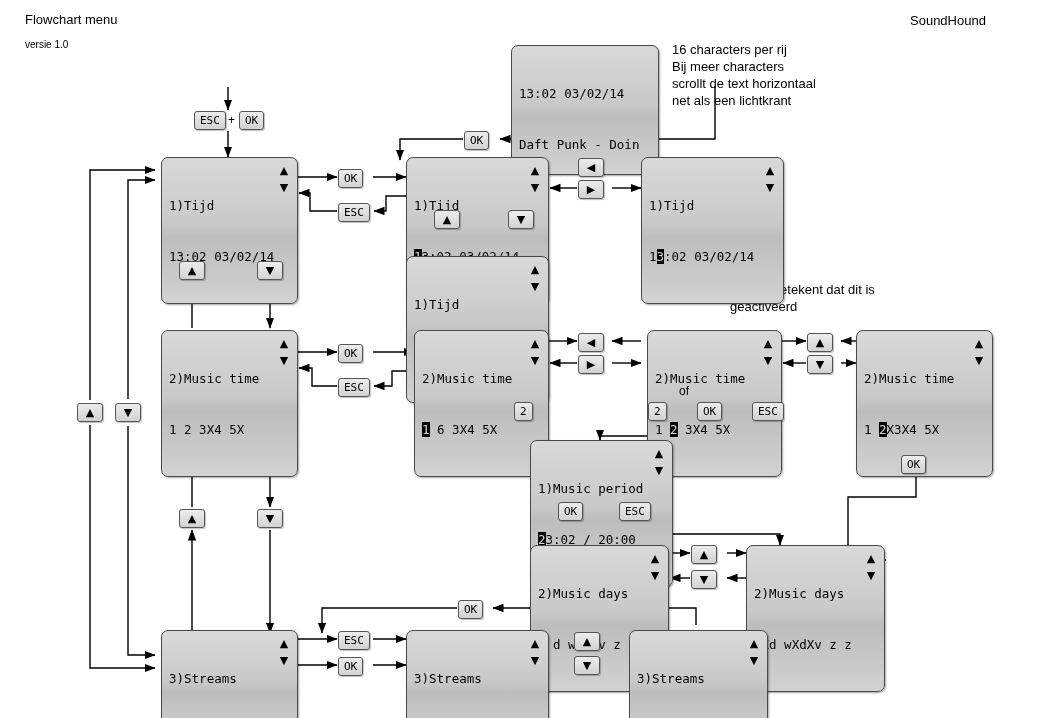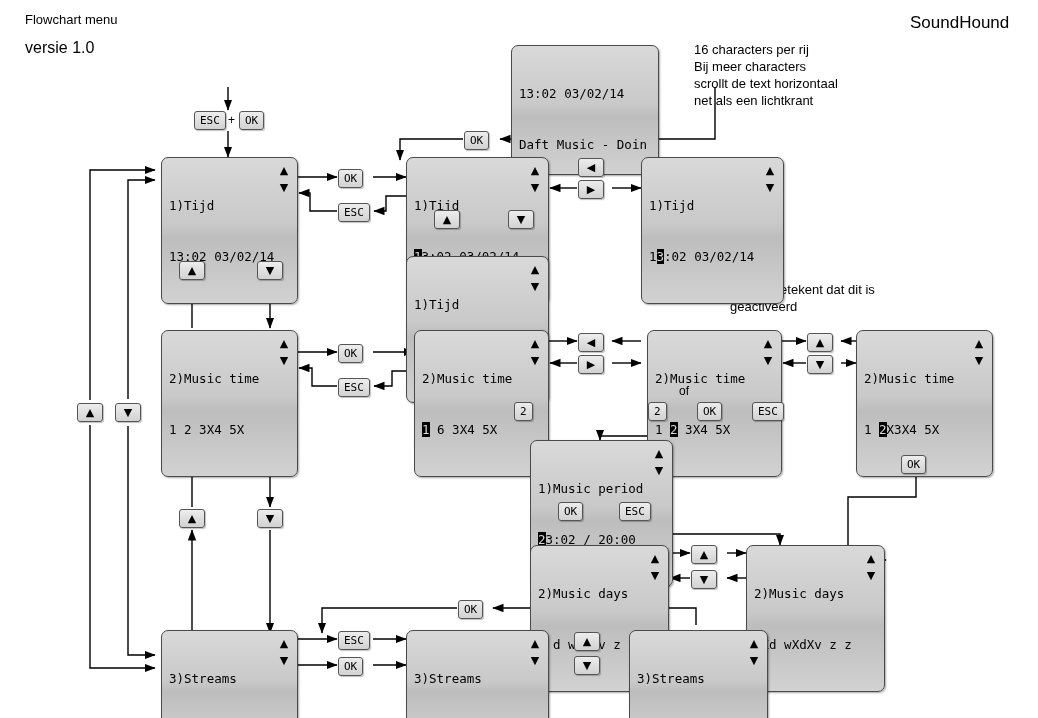--- a/index.html
+++ b/index.html
@@ -2,23 +2,23 @@
 <html><head>
 <meta charset="utf-8">
 <style>
   html,body{margin:0;padding:0;}
   body{
     width:1038px;height:718px;position:relative;background:#ffffff;
     font-family:"Liberation Sans", sans-serif;color:#000;overflow:hidden;
   }
   .abs{position:absolute;}
   .ttl{font-size:13px;}
-  .sub{font-size:16px;text-align:center;}
+  .sub{font-size:10px;text-align:center;}
   .note{font-size:13px;line-height:17px;white-space:pre;}
-  .brand{font-size:17px;}
+  .brand{font-size:13px;}
 
   
   .lcd{
     position:absolute;box-sizing:border-box;
     background:linear-gradient(to bottom,#d9d9d9 0%,#c9c9c9 45%,#bdbdbd 55%,#d2d2d2 100%);
     border:1px solid #4a4a4a;border-radius:7px;
     font-family:"DejaVu Sans Mono","Liberation Mono",monospace;font-size:12.5px;
     padding:5px 7px 4px 7px;line-height:17px;white-space:pre;
     box-shadow:1px 1px 2px rgba(0,0,0,.35);
   }
@@ -150,30 +150,30 @@
     <path d="M 90 400 L 90 170 L 155 170"></path>
     <path d="M 128 426 L 128 655 L 155 655"></path>
     <path d="M 90 425 L 90 668 L 155 668"></path>
     <path d="M 128 399 L 128 180 L 155 180"></path>
   </g>
 </svg>
 
 <div class="abs ttl" style="left:25px;top:12px;">Flowchart menu</div>
 <div class="abs sub" style="left:25px;top:39px;">versie 1.0</div>
 <div class="abs brand" style="left:910px;top:13px;">SoundHound</div>
-<div class="abs note" style="left:672px;top:41px;margin-left:22px;">16 characters per rij
+<div class="abs note" style="left:672px;top:41px;">16 characters per rij
 Bij meer characters
 scrollt de text horizontaal
 net als een lichtkrant</div>
 <div class="abs note" style="left:730px;top:281px;">een ‘X’ betekent dat dit is
 geactiveerd</div>
 
 <div class="lcd" style="left:511px;top:45px;width:148px;">
   <span class="l1">13:02 03/02/14</span>
-  <span class="l2">Daft Music - Doin</span>
+  <span class="l2">Daft Punk - Doin</span>
 </div>
 
 <div class="lcd" style="left:161px;top:157px;width:137px;">
   <span class="l1">1)Tijd</span>
   <span class="l2">13:02 03/02/14</span>
   <span class="arrows"><span>▲</span><span>▼</span></span>
 </div>
 
 <div class="lcd" style="left:406px;top:157px;width:143px;">
   <span class="l1">1)Tijd</span>

